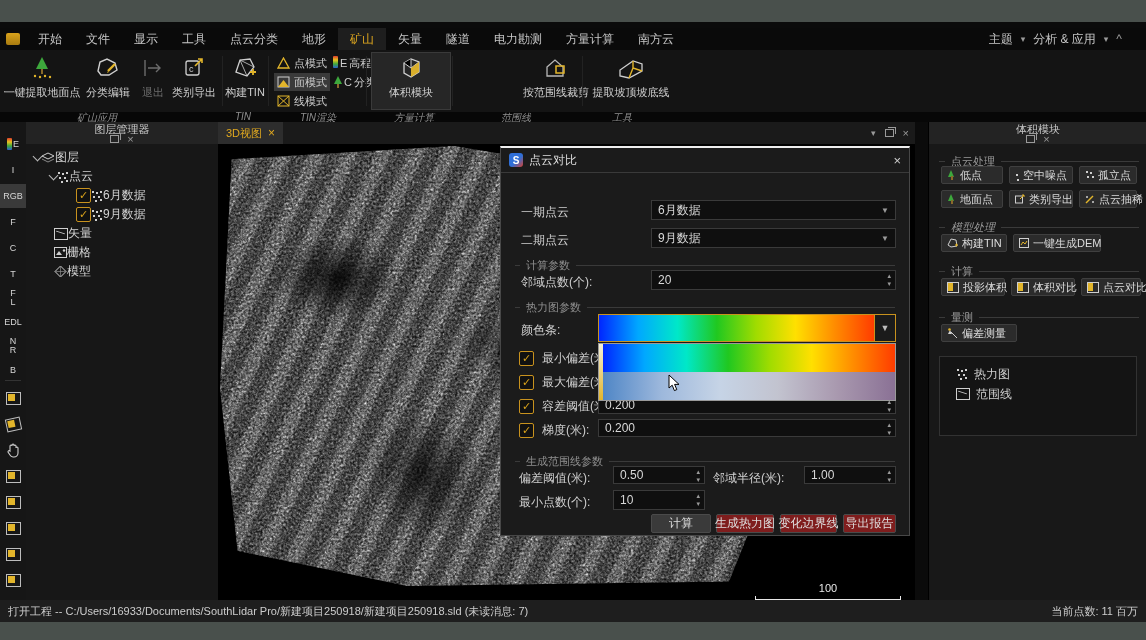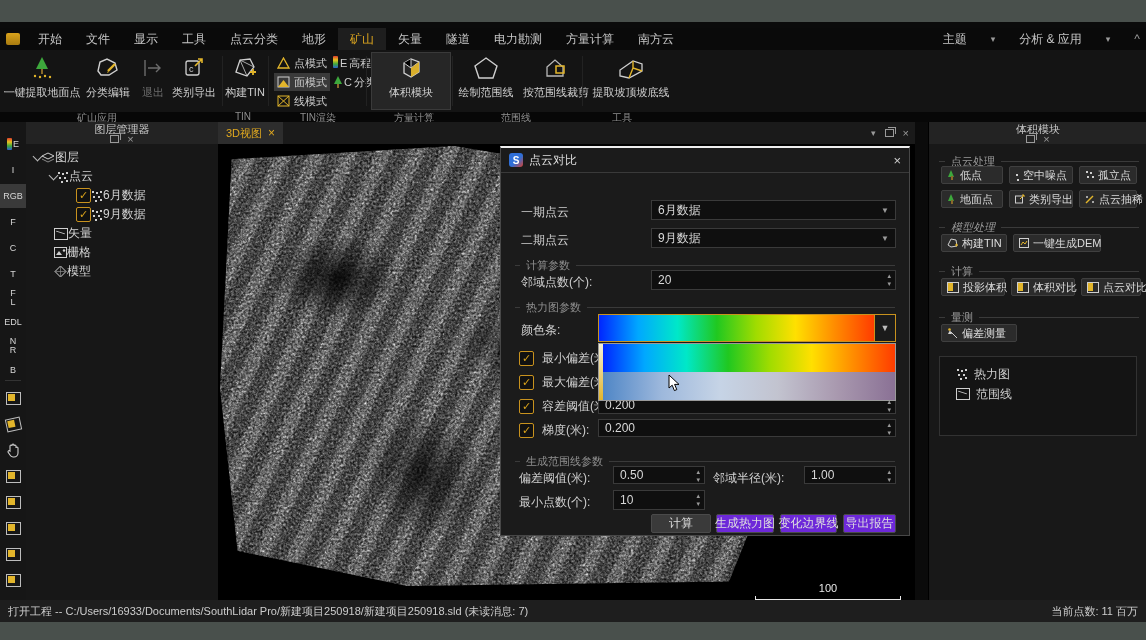--- a/index.html
+++ b/index.html
@@ -5,35 +5,35 @@
   html,body{margin:0;padding:0;}
   body{width:1146px;height:640px;background:#49504c;position:relative;overflow:hidden;
        font-family:"Liberation Sans","DejaVu Sans",sans-serif;-webkit-font-smoothing:antialiased;}
   .app{position:absolute;left:0;top:22px;width:1146px;height:600px;background:#0b0b0b;color:#c9c9c9;}
 
   
   .menubar{position:absolute;left:0;top:6px;width:1146px;height:22px;background:#0a0a0a;display:flex;align-items:center;font-size:12px;}
   .menu-logo{width:14px;height:12px;margin:0 6px 0 6px;background:linear-gradient(#d9a21b,#a87b10);border-radius:2px;}
   .menu-item{padding:3px 12px;color:#c6c6c6;white-space:nowrap;cursor:default;}
   .menu-item.active{color:#e0a81f;background:#1e1e1e;}
-  .menu-right{margin-left:auto;display:flex;align-items:center;gap:20px;padding-right:2px;color:#c6c6c6;}
+  .menu-right{margin-left:auto;display:flex;align-items:center;gap:4px;padding-right:20px;color:#c6c6c6;}
   .menu-right .mi{padding:2px 4px;white-space:nowrap;}
   .caret{font-size:9px;color:#9a9a9a;}
 
   
   .ribbon{position:absolute;left:0;top:28px;width:1146px;height:62px;background:#141414;}
   .rbtn{position:absolute;top:3px;height:56px;display:flex;flex-direction:column;align-items:center;justify-content:flex-start;font-size:11px;color:#cfcfcf;white-space:nowrap;}
   .rbtn .ric{height:30px;display:flex;align-items:center;justify-content:center;}
   .rbtn .rlb{margin-top:2px;}
   .rbtn.active-block{background:#262626;outline:1px solid #3a3a3a;}
   .rsmall{position:absolute;height:18px;display:flex;align-items:center;gap:4px;font-size:11px;color:#cfcfcf;white-space:nowrap;padding:0 3px;}
   .rsmall.hl{background:#3a3a3a;}
   .dim{color:#6c6c6c;}
   .ribbon-sep{position:absolute;top:6px;width:1px;height:50px;background:#222;}
-  .grouprow{position:absolute;left:0;top:90px;width:1146px;height:10px;background:#070707;font-size:10px;color:#8f8f8f;}
+  .grouprow{position:absolute;left:0;top:90px;width:1146px;height:10px;background:#070707;font-size:10px;color:#8f8f8f;font-style:italic;}
   .gl{position:absolute;top:-1px;transform:translateX(-50%);white-space:nowrap;}
 
   
   .main{position:absolute;left:0;top:100px;width:1146px;height:478px;background:#0b0b0b;}
 
   
   .strip{position:absolute;left:0;top:0;width:26px;height:478px;background:#161616;border-right:1px solid #242424;}
   .sitem{position:absolute;left:0;width:26px;height:24px;display:flex;align-items:center;justify-content:center;font-size:9px;color:#d6d6d6;text-align:center;line-height:9px;}
   .sitem.sel{background:#3a3a3a;}
   .chip{display:inline-block;width:5px;height:12px;margin-right:1px;background:linear-gradient(#e03c2c,#e8c31f,#3da83c,#2c5fd0);border-radius:1px;}
@@ -115,21 +115,21 @@
   .cbrow{position:absolute;left:18px;display:flex;align-items:center;gap:8px;font-size:12px;color:#cfcfcf;white-space:nowrap;}
   .colorcombo{position:absolute;left:97px;top:166px;width:298px;height:28px;border:1px solid #c8921e;box-sizing:border-box;display:flex;}
   .grad-jet{background:linear-gradient(to right,#0026ff,#00a8ff,#00e8c8,#20c820,#a0dc00,#ffe000,#ff8c00,#ff3c00);}
   .grad-pastel{background:linear-gradient(to right,#4f86c6,#9db8dc,#c6d4e6,#c2c3cf,#a999af,#8a7195);}
   .colorcombo .swatch{flex:1;}
   .colorcombo .dd{width:20px;background:#1b1b1b;border-left:1px solid #c8921e;display:flex;align-items:center;justify-content:center;color:#bdbdbd;font-size:9px;}
   .droplist{position:absolute;left:97px;top:195px;width:298px;height:58px;border:1px solid #9a9a9a;box-sizing:border-box;z-index:40;background:#111;display:flex;}
   .droplist .scrollstrip{width:4px;background:linear-gradient(#f5f0da,#e2b52b);}
   .droplist .opts{flex:1;display:flex;flex-direction:column;}
   .droplist .opt{flex:1;}
-  .dbtn{position:absolute;top:366px;height:19px;background:#6d28d9;border:1px solid #4a4a4a;border-radius:2px;color:#dedede;font-size:12px;display:flex;align-items:center;justify-content:center;box-sizing:border-box;white-space:nowrap;}
+  .dbtn{position:absolute;top:366px;height:19px;background:#7f1d1d;border:1px solid #4a4a4a;border-radius:2px;color:#dedede;font-size:12px;display:flex;align-items:center;justify-content:center;box-sizing:border-box;white-space:nowrap;}
 
   
   .statusbar{position:absolute;left:0;top:578px;width:1146px;height:22px;background:#1e1e1e;display:flex;align-items:center;font-size:11px;color:#cdcdcd;padding:0 8px;box-sizing:border-box;}
   .statusbar .sl{flex:1;white-space:nowrap;overflow:hidden;}
   .statusbar .sr{white-space:nowrap;}
 
   .cursor{position:absolute;z-index:60;pointer-events:none;}
 
   
   .svgic{display:block;}
@@ -263,28 +263,20 @@
     <div class="rbtn active-block" style="left:372px;width:78px;">
       <span class="ric">
         <svg class="svgic" width="26" height="26" viewBox="0 0 26 26">
             <path d="M6 8 L13 4 L21 7 L21 17 L13 22 L6 18 Z" fill="none" stroke="#cfcfcf" stroke-width="1.3"></path>
             <path d="M13 4 L13 13 L6 8 M13 13 L21 7" stroke="#cfcfcf" stroke-width="1"></path>
             <polygon points="13,13 21,7 21,17 13,22" fill="#e2b52b" opacity="0.95"></polygon>
           </svg>
       </span>
       <span class="rlb">体积模块</span>
     </div>
-    <div class="rbtn" style="left:455px;width:62px;">
-      <span class="ric">
-        <svg class="svgic" width="26" height="24" viewBox="0 0 26 24">
-            <polygon points="13,2 24,10 20,22 6,22 2,10" fill="none" stroke="#cfcfcf" stroke-width="1.4"></polygon>
-          </svg>
-      </span>
-      <span class="rlb">绘制范围线</span>
-    </div>
     <div class="rbtn" style="left:520px;width:72px;">
       <span class="ric">
         <svg class="svgic" width="26" height="24" viewBox="0 0 26 24">
             <path d="M4 11 L12 4 L20 11 L20 20 L4 20 Z" fill="none" stroke="#b8b8b8" stroke-width="1.3"></path>
             <rect x="13" y="10" width="8" height="7" fill="none" stroke="#e2b52b" stroke-width="1.5"></rect>
           </svg>
       </span>
       <span class="rlb">按范围线裁剪</span>
     </div>
     <div class="rbtn" style="left:588px;width:86px;">

